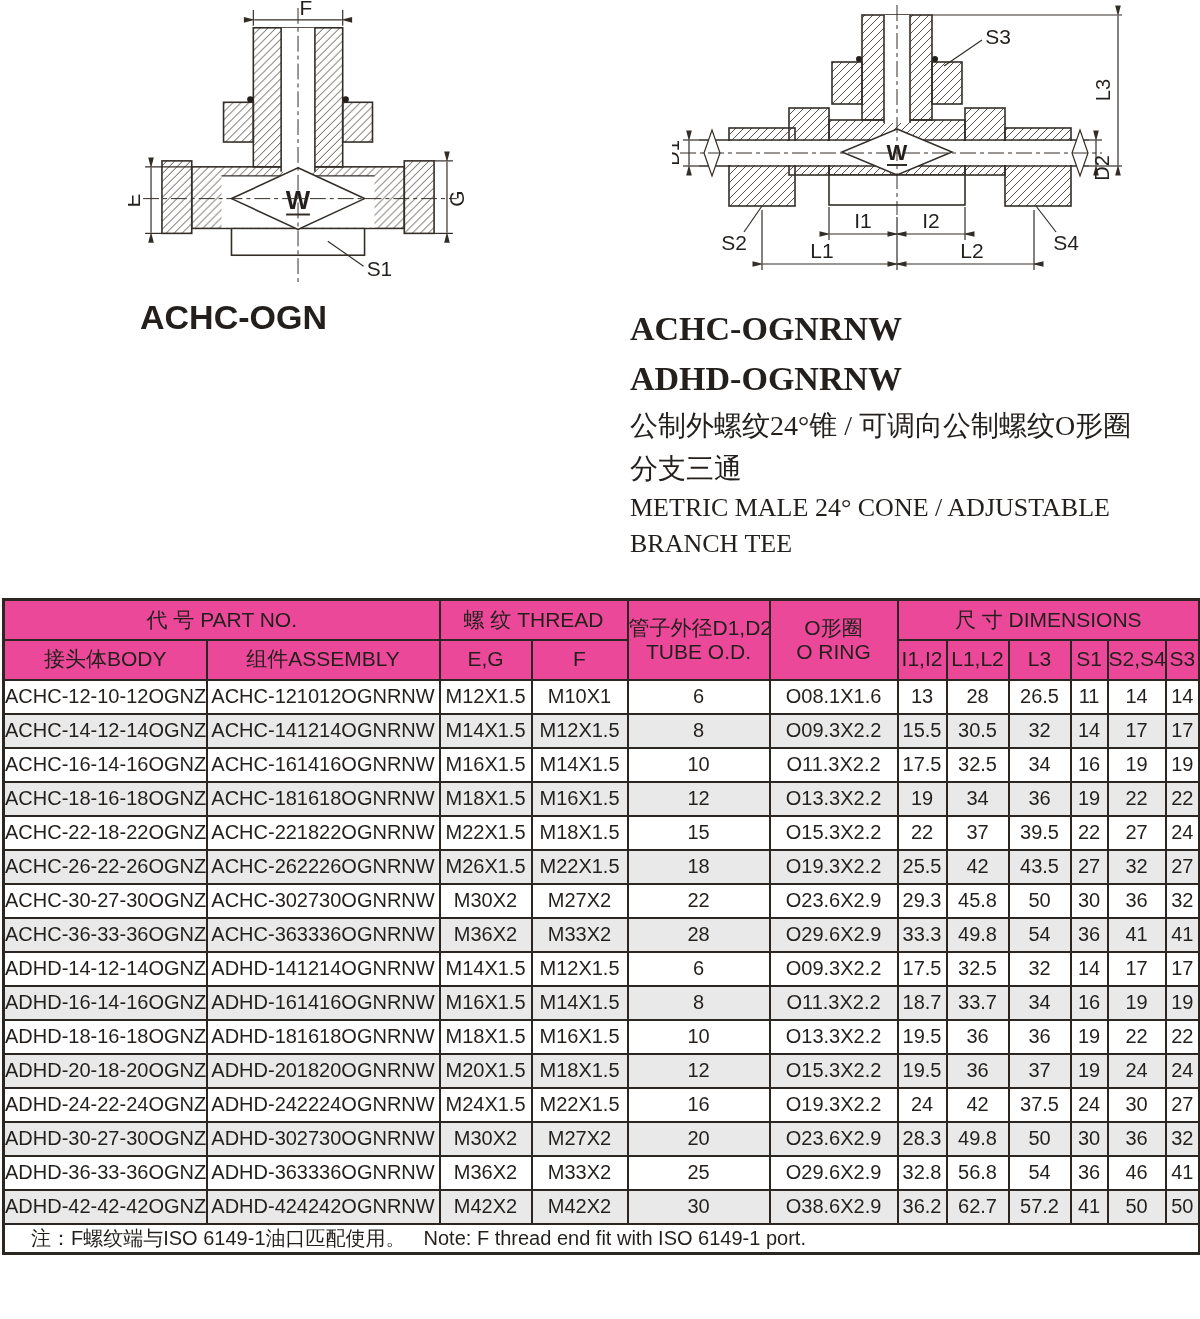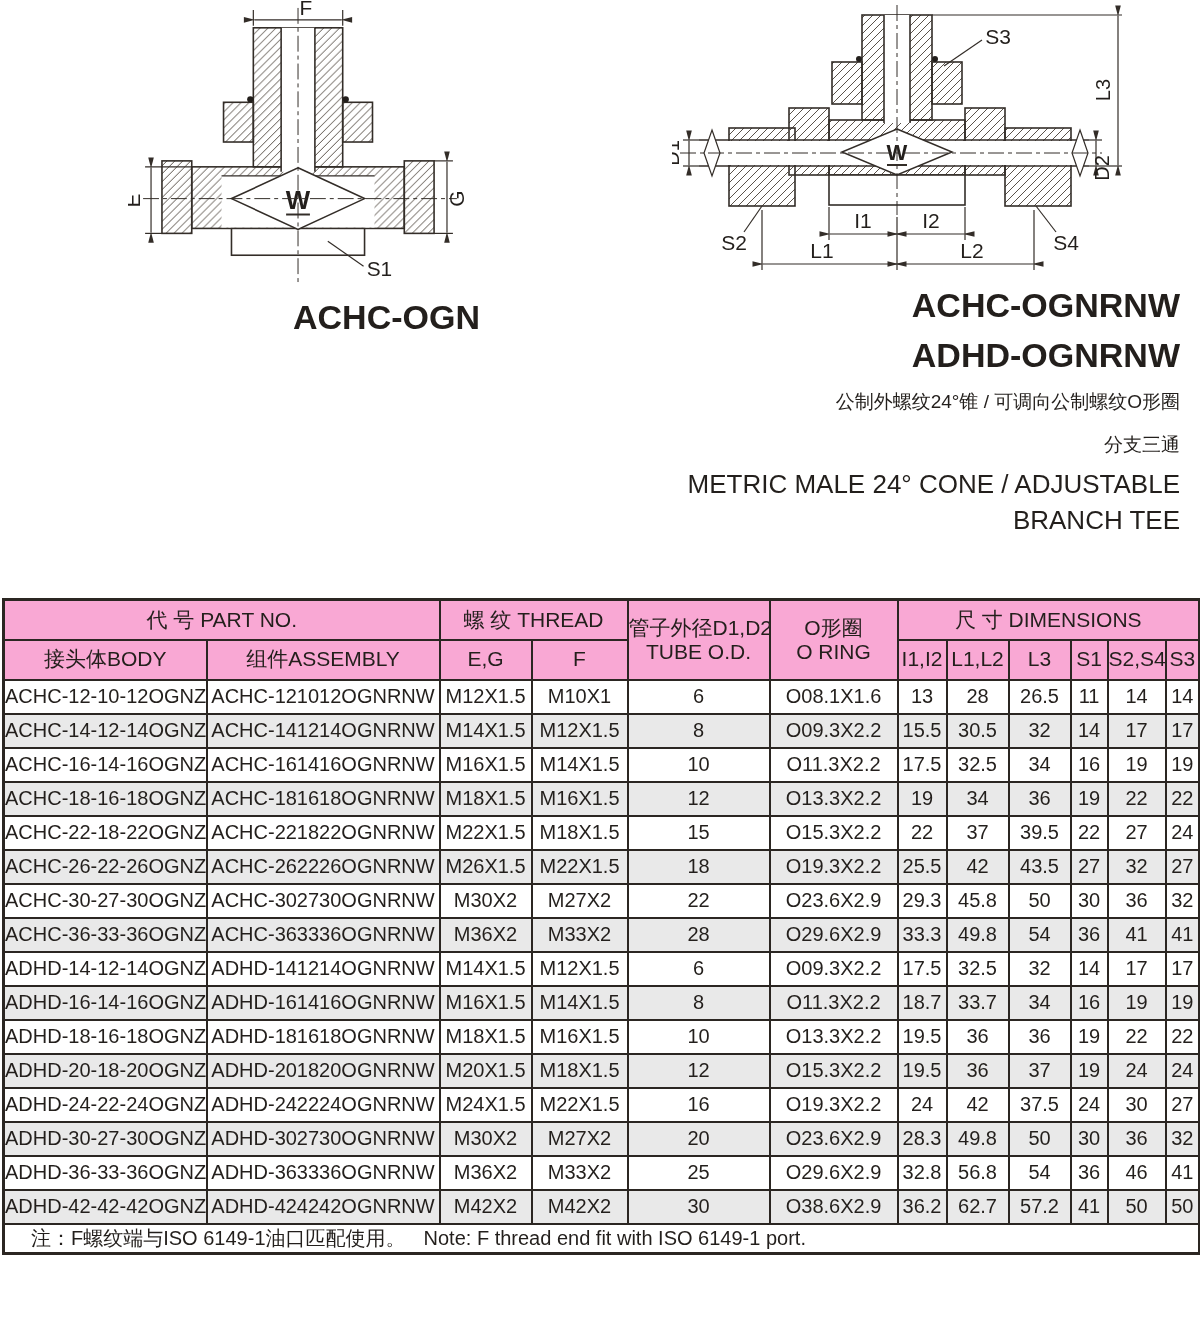--- a/index.html
+++ b/index.html
@@ -5,31 +5,31 @@
   html,body{margin:0;padding:0;background:#fff;}
   body{width:1200px;height:1319px;font-family:"Liberation Sans",sans-serif;color:#231f1c;}
   .page{position:relative;width:1200px;height:1319px;overflow:hidden;background:#fff;}
 
   
   .fig{position:absolute;top:0;}
   #fig-left{left:128px;width:345px;height:288px;}
   #fig-right{left:672px;width:452px;height:282px;}
   svg text{font-family:"Liberation Sans",sans-serif;fill:#231f1c;}
 
-  .title-block{position:absolute;text-align:right;}
+  .title-block{position:absolute;text-align:left;}
   #left-titles{left:140px;top:292px;width:340px;}
-  #right-titles{left:630px;top:280px;width:550px;}
+  #right-titles{left:630px;top:304px;width:550px;font-family:Liberation Serif, serif;}
   .model-title{font-size:34px;font-weight:bold;line-height:50px;letter-spacing:0px;}
-  .desc-zh{font-size:19px;line-height:43px;}
+  .desc-zh{font-size:28px;line-height:43px;}
   .desc-en{font-size:26px;line-height:36px;}
 
   
   table.spec{position:absolute;left:2px;top:598px;width:1196px;border-collapse:collapse;table-layout:fixed;border:3px solid #2b2622;}
   .spec th,.spec td{border:2px solid #2b2622;text-align:center;vertical-align:middle;padding:0;font-weight:normal;overflow:hidden;white-space:nowrap;}
-  .spec thead th{background:#f9a8d4;font-size:21px;line-height:1.15;}
+  .spec thead th{background:#ec4899;font-size:21px;line-height:1.15;}
   .spec thead tr{height:40px;}
   .spec tbody tr{height:34px;}
   .spec tbody td{font-size:20px;background:#fff;}
   .spec tbody tr.stripe td{background:#e9e9e9;}
   .spec tr.note-row{height:25px;}
   .spec tr.note-row td{background:#fff;text-align:left;font-size:20px;padding-left:26px;}
   .note-en-gap{display:inline-block;width:18px;}
 </style>
 </head>
 <body>

